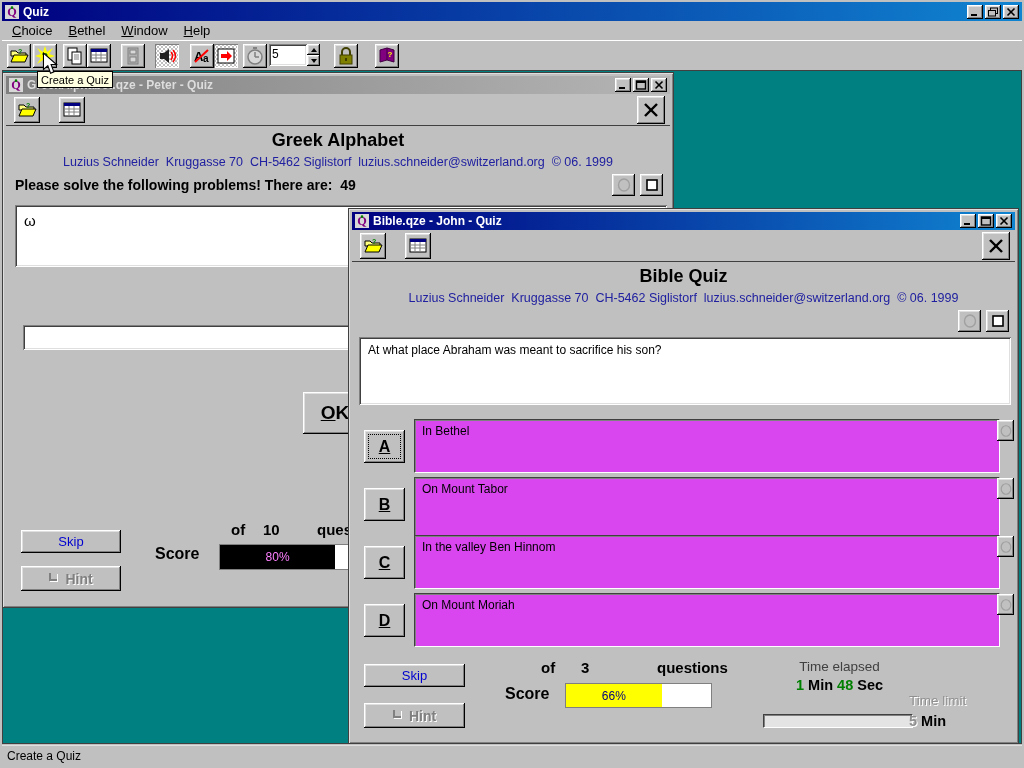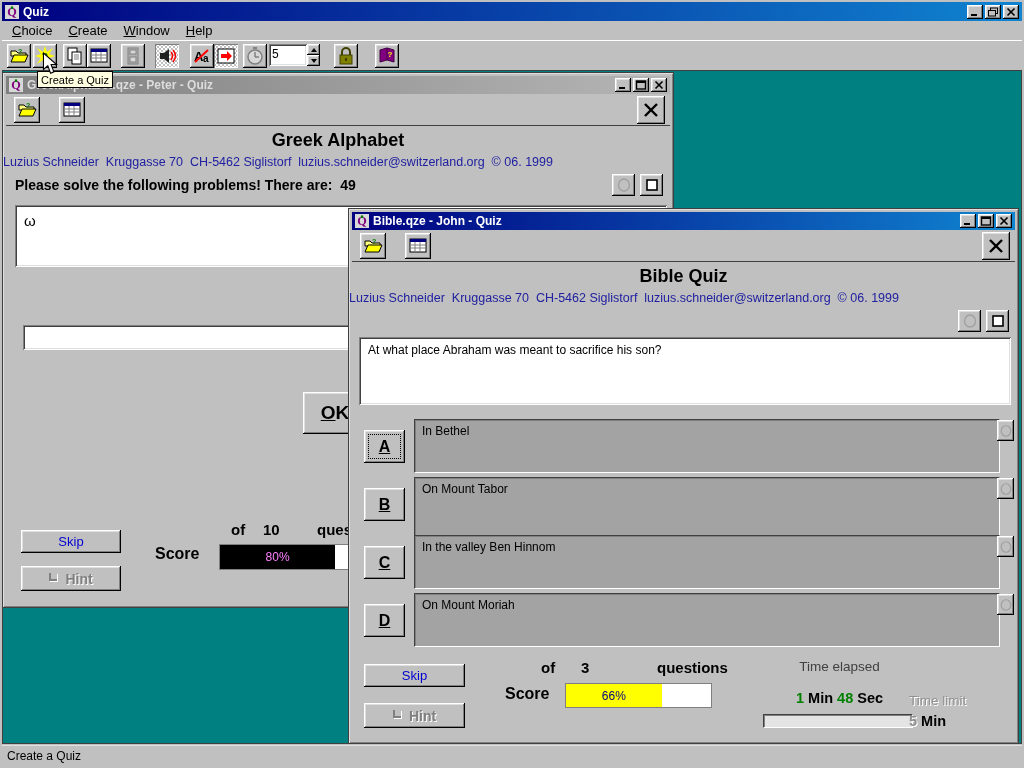--- a/index.html
+++ b/index.html
@@ -3,21 +3,21 @@
 <meta charset="utf-8">
 <style>
   * { margin:0; padding:0; box-sizing:border-box; }
   html,body { width:1024px; height:768px; overflow:hidden; }
   body { font-family:"Liberation Sans", sans-serif; background:#c0c0c0; }
   #screen { position:relative; width:1024px; height:768px; background:#c0c0c0; overflow:hidden; }
   .btn { background:#c0c0c0; border:none; cursor:default;
     box-shadow: inset -1px -1px 0 #000, inset 1px 1px 0 #fff, inset -2px -2px 0 #808080, inset 2px 2px 0 #dfdfdf; }
   .sunken { background:#fff;
     box-shadow: inset 1px 1px 0 #808080, inset -1px -1px 0 #fff, inset 2px 2px 0 #404040, inset -2px -2px 0 #dfdfdf; }
-  .sunken-thin { background:#a3a3a3; border:1px solid; border-color:#404040 #fff #fff #404040;
+  .sunken-thin { background:#d946ef; border:1px solid; border-color:#404040 #fff #fff #404040;
     box-shadow: inset 1px 1px 0 #808080; }
   .abs { position:absolute; }
 
   
   .titlebar { display:flex; align-items:center; gap:4px; padding:0 3px;
     background:linear-gradient(to right,#000080,#1084d0); color:#fff; font-weight:bold; font-size:12px; }
   .titlebar.inactive { background:linear-gradient(to right,#808080,#b5b5b5); color:#ddd; }
   .tb-btns { margin-left:auto; display:flex; gap:2px; }
   .tb-btn { width:16px; height:14px; display:flex; align-items:center; justify-content:center; }
   #main-titlebar { position:absolute; left:2px; top:2px; width:1020px; height:19px; }
@@ -33,21 +33,21 @@
     border-top:1px solid #dfdfdf; font-size:12px; display:flex; align-items:center; padding-left:5px; }
 
   
   .child { position:absolute; background:#c0c0c0;
     box-shadow: 0 0 0 1px #404040, inset 1px 1px 0 #dfdfdf, inset -1px -1px 0 #808080; }
   .child .titlebar { position:absolute; left:3px; top:3px; right:3px; height:18px; }
   .child-toolbar { position:absolute; left:3px; top:22px; right:3px; height:31px; border-bottom:1px solid #404040; }
   .ctool { position:absolute; top:2px; width:26px; height:26px; display:flex; align-items:center; justify-content:center; }
   .bigx { position:absolute; top:1px; width:28px; height:28px; display:flex; align-items:center; justify-content:center; }
   .heading { position:absolute; width:100%; text-align:center; font-size:18px; font-weight:bold; color:#000; }
-  .author { position:absolute; width:100%; text-align:left; font-size:12.5px; color:#2020a0; white-space:pre; }
+  .author { position:absolute; width:100%; text-align:center; font-size:12.5px; color:#2020a0; white-space:pre; }
   .prompt { position:absolute; font-size:14px; font-weight:bold; white-space:pre; }
   .mini-btn { position:absolute; width:23px; height:22px; display:flex; align-items:center; justify-content:center; }
 
   .letter-btn { position:absolute; width:41px; height:33px; font-size:16px; font-weight:bold; text-decoration:underline;
     font-family:"Liberation Sans",sans-serif; display:flex; align-items:center; justify-content:center; }
   .letter-btn.focused { outline:1px dotted #000; outline-offset:-5px; }
   .ansbox { position:absolute; font-size:12px; padding:4px 7px; overflow:hidden; }
   .spk-btn { position:absolute; width:17px; height:21px; display:flex; align-items:center; justify-content:center; }
 
   .skip-btn { font-size:13px; color:#0000d0; display:flex; align-items:center; justify-content:center;text-align:center; }
@@ -197,21 +197,21 @@
       <div class="tb-btn btn">
           <svg width="12" height="10">
             <use href="#sym-close"></use>
           </svg>
         </div>
     </div>
   </div>
 
   <div id="menubar">
     <span class="menu-item">Choice</span>
-    <span class="menu-item">Create</span>
+    <span class="menu-item">Bethel</span>
     <span class="menu-item">Window</span>
     <span class="menu-item">Help</span>
   </div>
 
   <div id="toolbar">
     <div class="tool btn" style="left:5px">
         <svg width="20" height="20">
           <use href="#sym-folder"></use>
         </svg>
       </div>
@@ -471,21 +471,21 @@
       <span class="ofq" style="left:308px; top:450px">questions</span>
       <span class="score-label" style="left:156px; top:476px">Score</span>
       <div class="pbar" style="left:216px; top:474px; width:147px; height:25px">
         <div class="pfill" style="width:66%; background:#ffff00; color:#000080">
             <span>66%</span>
           </div>
       </div>
 
       <div class="abs" style="left:408px; top:450px; width:165px; text-align:center">
         <div class="time-label">Time elapsed</div>
-        <div class="time-val" style="margin-top:16px">
+        <div class="time-val" style="margin-top:3px">
           <span class="grn">1</span>
           <span>Min</span>
           <span class="grn">48</span>
           <span>Sec</span>
         </div>
       </div>
       <div class="abs sunken-thin" style="left:414px; top:505px; width:150px; height:14px; background:#e4e4e4"></div>
 
       <div class="abs" style="left:560px; top:484px; width:100px; ">
         <div class="time-label dim">Time limit</div>

